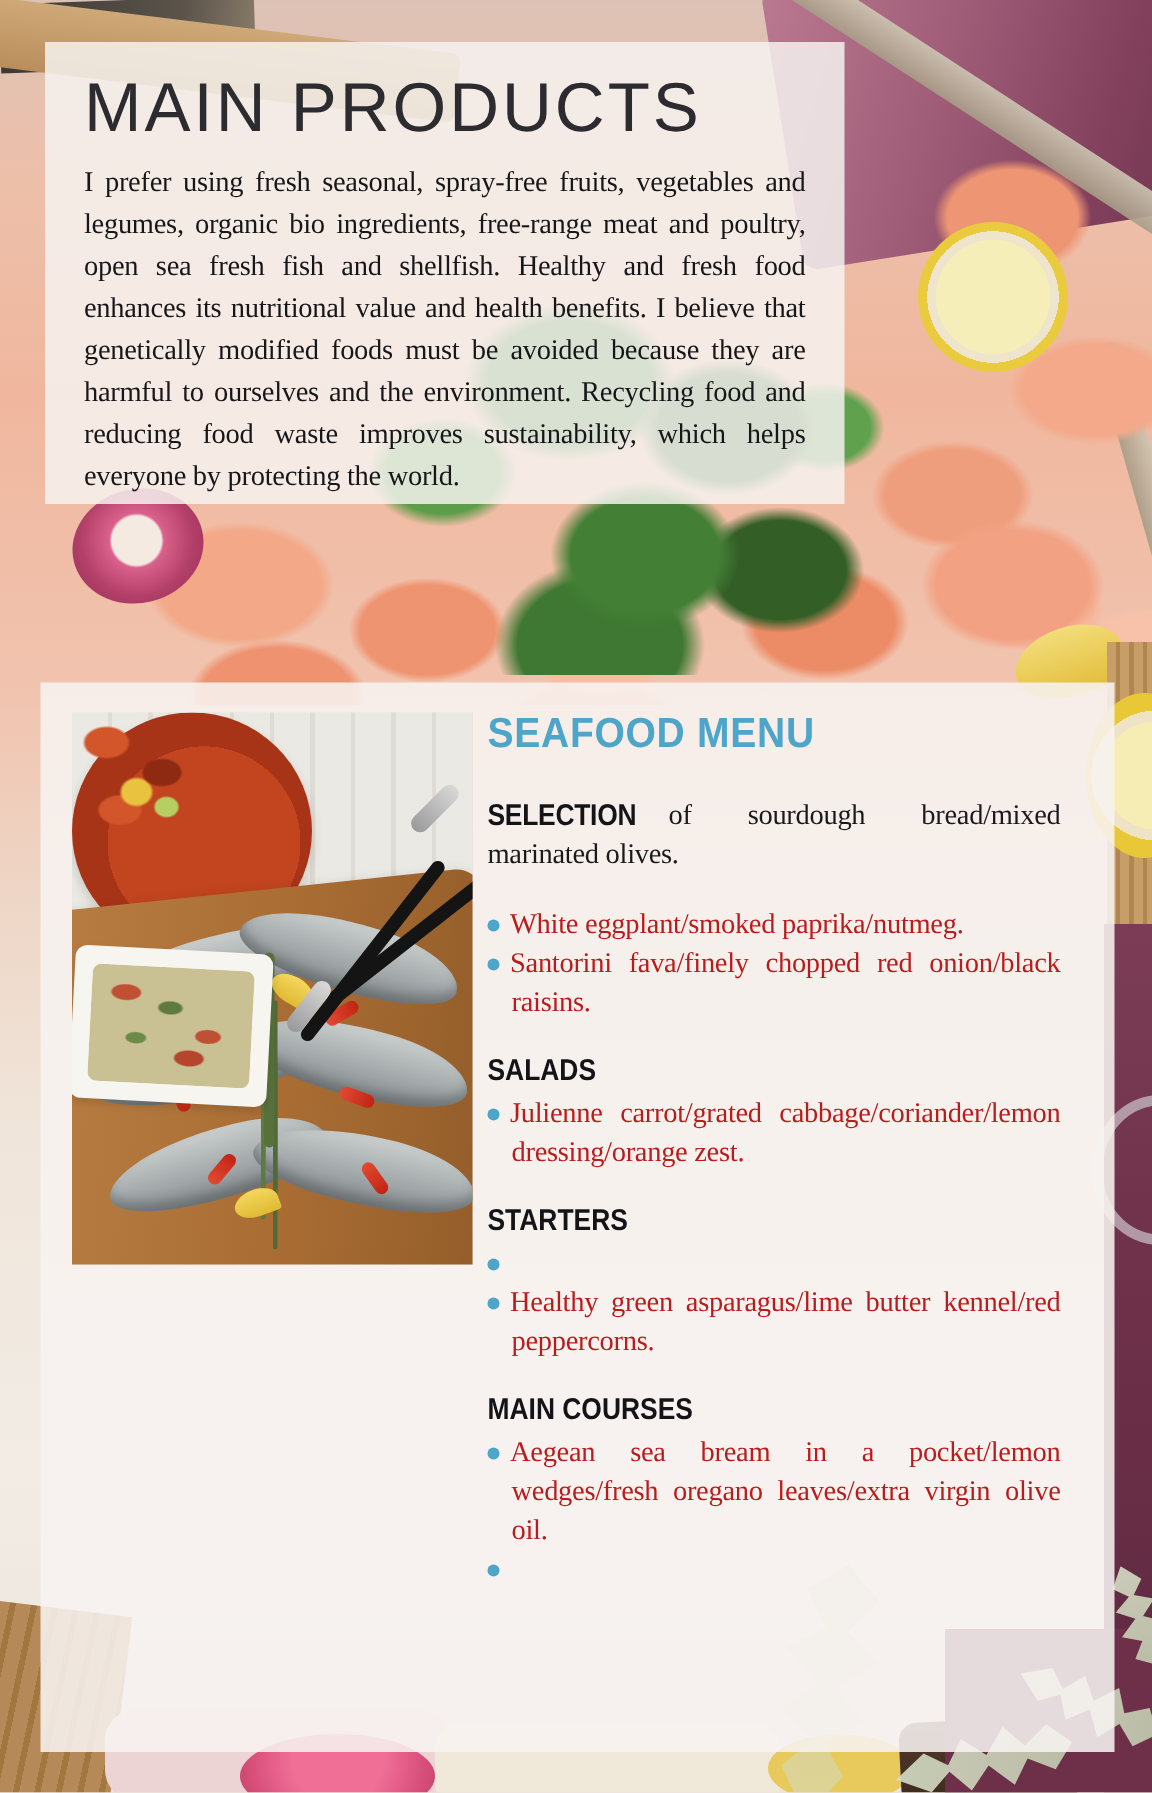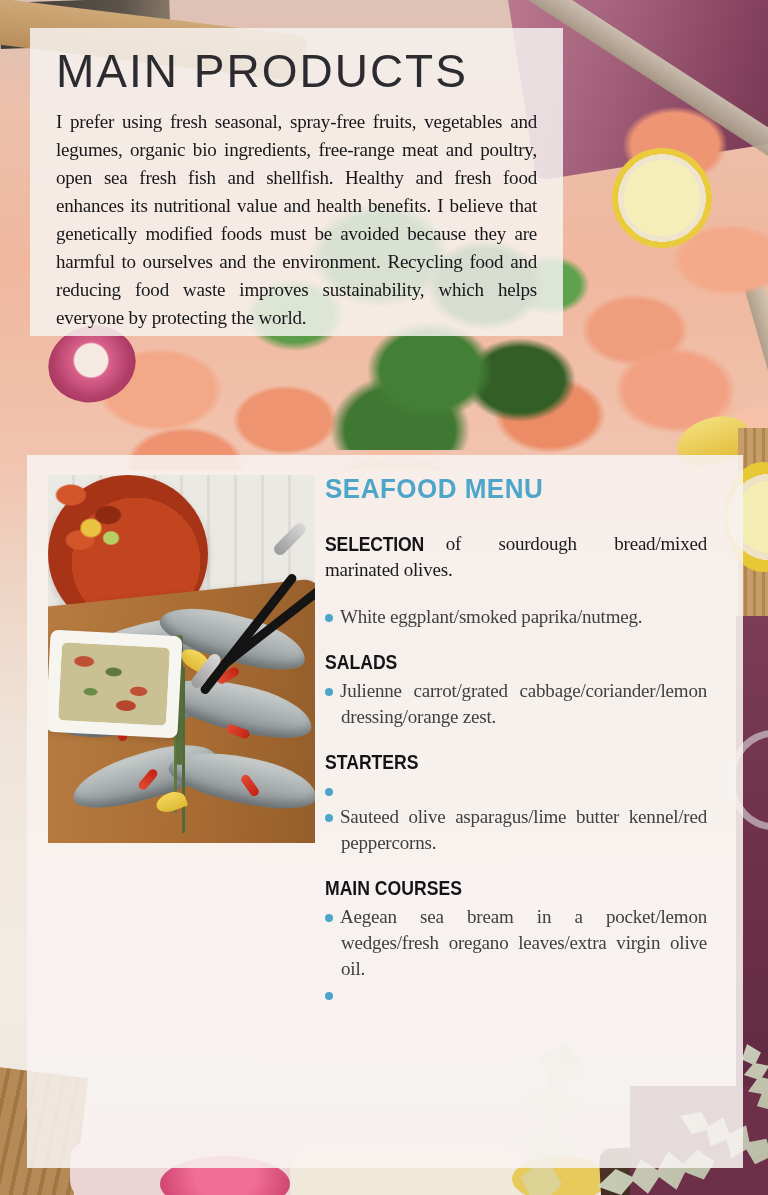--- a/index.html
+++ b/index.html
@@ -129,21 +129,21 @@
   .menu-col{left:298px;top:18px;width:382px;}
   .menu-heading{font-family:"Liberation Sans",sans-serif;font-weight:700;font-size:28px;
       color:#4da5ca;letter-spacing:.5px;transform:scaleX(.93);transform-origin:0 50%;margin:0 0 26px 0;}
   .sec-h{display:inline-block;font-family:"Liberation Sans",sans-serif;font-weight:700;font-size:20px;
       color:#141418;transform:scaleX(.88);transform-origin:0 60%;white-space:nowrap;}
   .m-section{margin-top:21px;}
   .m-section.first{margin-top:4px;}
   .m-head{margin-bottom:4px;}
   .sel-line{font-size:19px;line-height:26px;text-align:justify;color:#1a1a1c;letter-spacing:-0.2px;}
   .sel-line .sec-h{margin-right:8px;vertical-align:-1px;}
-  .mi{font-size:19px;line-height:26px;text-align:justify;color:#404040;letter-spacing:-0.2px;
+  .mi{font-size:19px;line-height:26px;text-align:justify;color:#b91c1c;letter-spacing:-0.2px;
       padding-left:16px;text-indent:-16px;}
   .dot{display:inline-block;width:8px;height:8px;border-radius:50%;background:#4da5ca;
       margin-right:7px;vertical-align:1px;}
 </style>
 </head>
 <body>
 
 <div class="bg">
   <div class="abs tl-dark"></div>
   <div class="abs tl-wood"></div>
@@ -209,29 +209,30 @@
   </div>
 
   <div class="abs menu-col">
     <h2 class="menu-heading">SEAFOOD MENU</h2>
     <div>
         <div class="m-section first">
           <p class="sel-line" style="margin: 0px;"><span class="sec-h">SELECTION</span><span>of sourdough bread/mixed marinated olives.</span></p>
         </div>
         <div class="m-section">
           <div class="mi"><span class="dot"></span><span>White eggplant/smoked paprika/nutmeg.</span></div>
+          <div class="mi"><span class="dot"></span><span>Santorini fava/finely chopped red onion/black raisins.</span></div>
         </div>
         <div class="m-section">
           <div class="m-head"><span class="sec-h">SALADS</span></div>
           <div class="mi"><span class="dot"></span><span>Julienne carrot/grated cabbage/coriander/lemon dressing/orange zest.</span></div>
         </div>
         <div class="m-section">
           <div class="m-head"><span class="sec-h">STARTERS</span></div>
           <div class="mi"><span class="dot"></span></div>
-          <div class="mi"><span class="dot"></span><span>Sauteed olive asparagus/lime butter kennel/red peppercorns.</span></div>
+          <div class="mi"><span class="dot"></span><span>Healthy green asparagus/lime butter kennel/red peppercorns.</span></div>
         </div>
         <div class="m-section">
           <div class="m-head"><span class="sec-h">MAIN COURSES</span></div>
           <div class="mi"><span class="dot"></span><span>Aegean sea bream in a pocket/lemon wedges/fresh oregano leaves/extra virgin olive oil.</span></div>
           <div class="mi"><span class="dot"></span></div>
         </div>
       </div>
   </div>
 </div>
 

